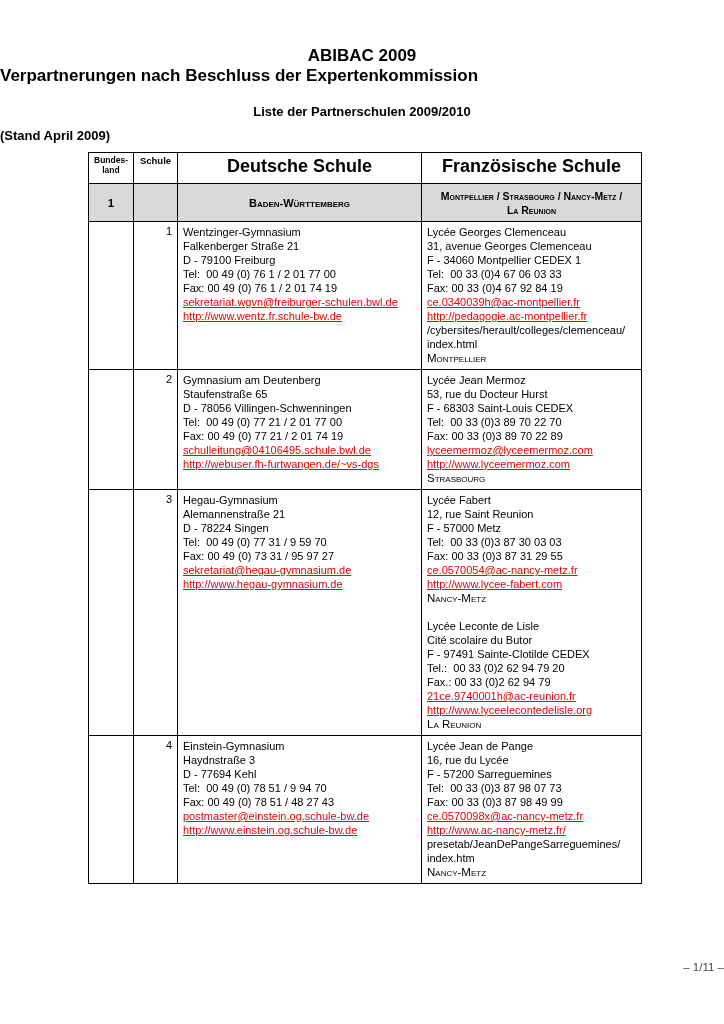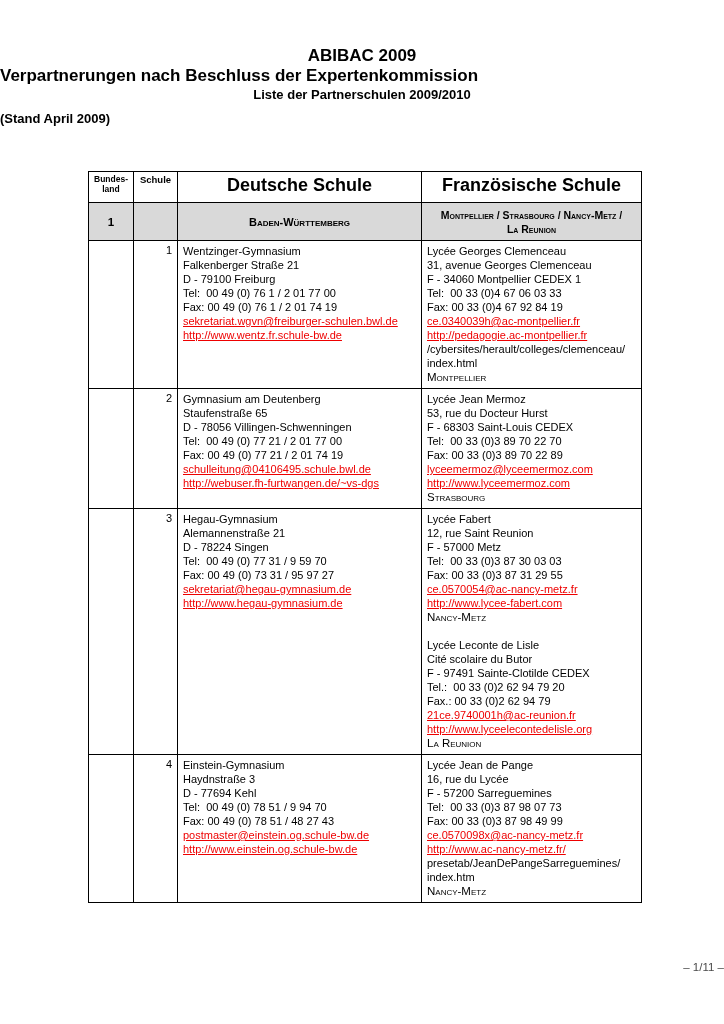--- a/index.html
+++ b/index.html
@@ -17,34 +17,34 @@
     font-size:17px;
     font-weight:bold;
     line-height:20px;
   }
   .doc-title2{
     font-size:17px;
     font-weight:bold;
     line-height:20px;
   }
   .doc-sub1{
-    margin-top:1px;
+    margin-top:18px;
     text-align:center;
     font-size:13px;
     font-weight:bold;
   }
   .doc-sub2{
     margin-top:9px;
     text-align:left;
     font-size:13px;
     font-weight:bold;
   }
   table.partner{
     position:absolute;
-    left:88px;top:171px;
+    left:88px;top:152px;
     width:553px;
     border-collapse:collapse;
     table-layout:fixed;
   }
   table.partner th, table.partner td{
     border:1px solid #000;
     vertical-align:top;
   }
   th.h-small{
     font-size:8.5px;

